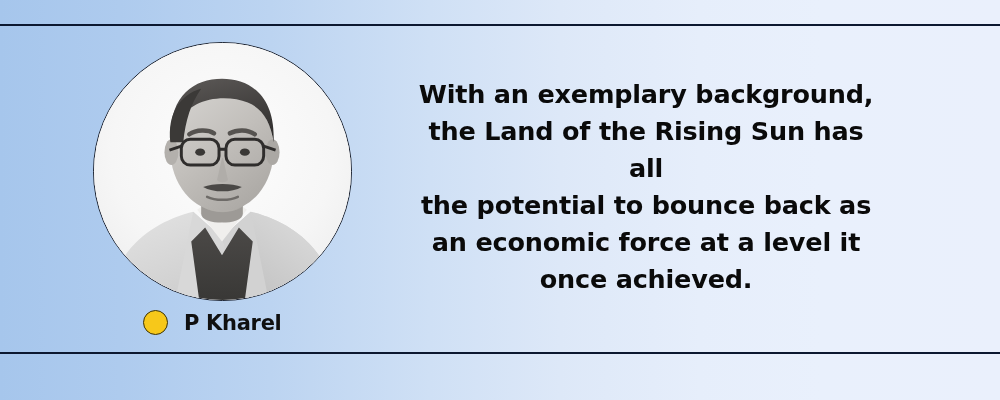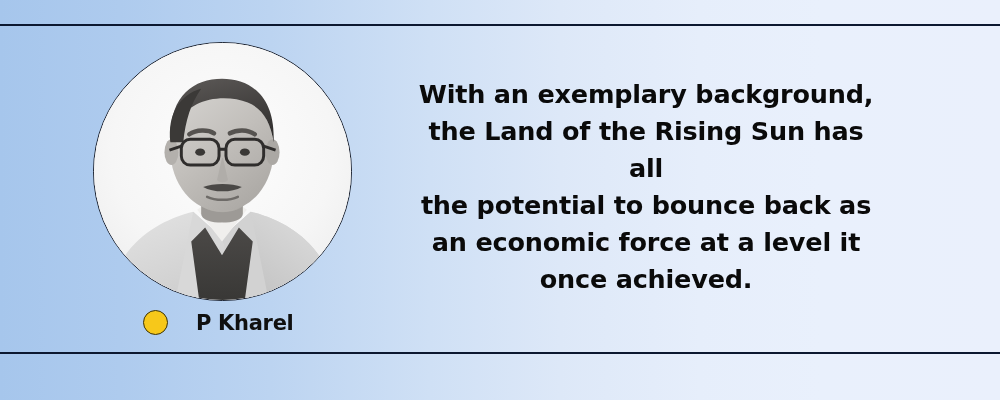--- a/index.html
+++ b/index.html
@@ -78,21 +78,21 @@
     white-space: pre-line;
   }
 
   
   .byline {
     position: absolute;
     left: 143px;
     top: 310px;
     display: flex;
     align-items: center;
-    gap: 28px;
+    gap: 16px;
   }
   .byline-dot {
     width: 25px;
     height: 25px;
     border-radius: 50%;
     background: #f7c81a;
     border: 1px solid #3a3208;
     box-sizing: border-box;
     flex: none;
   }

